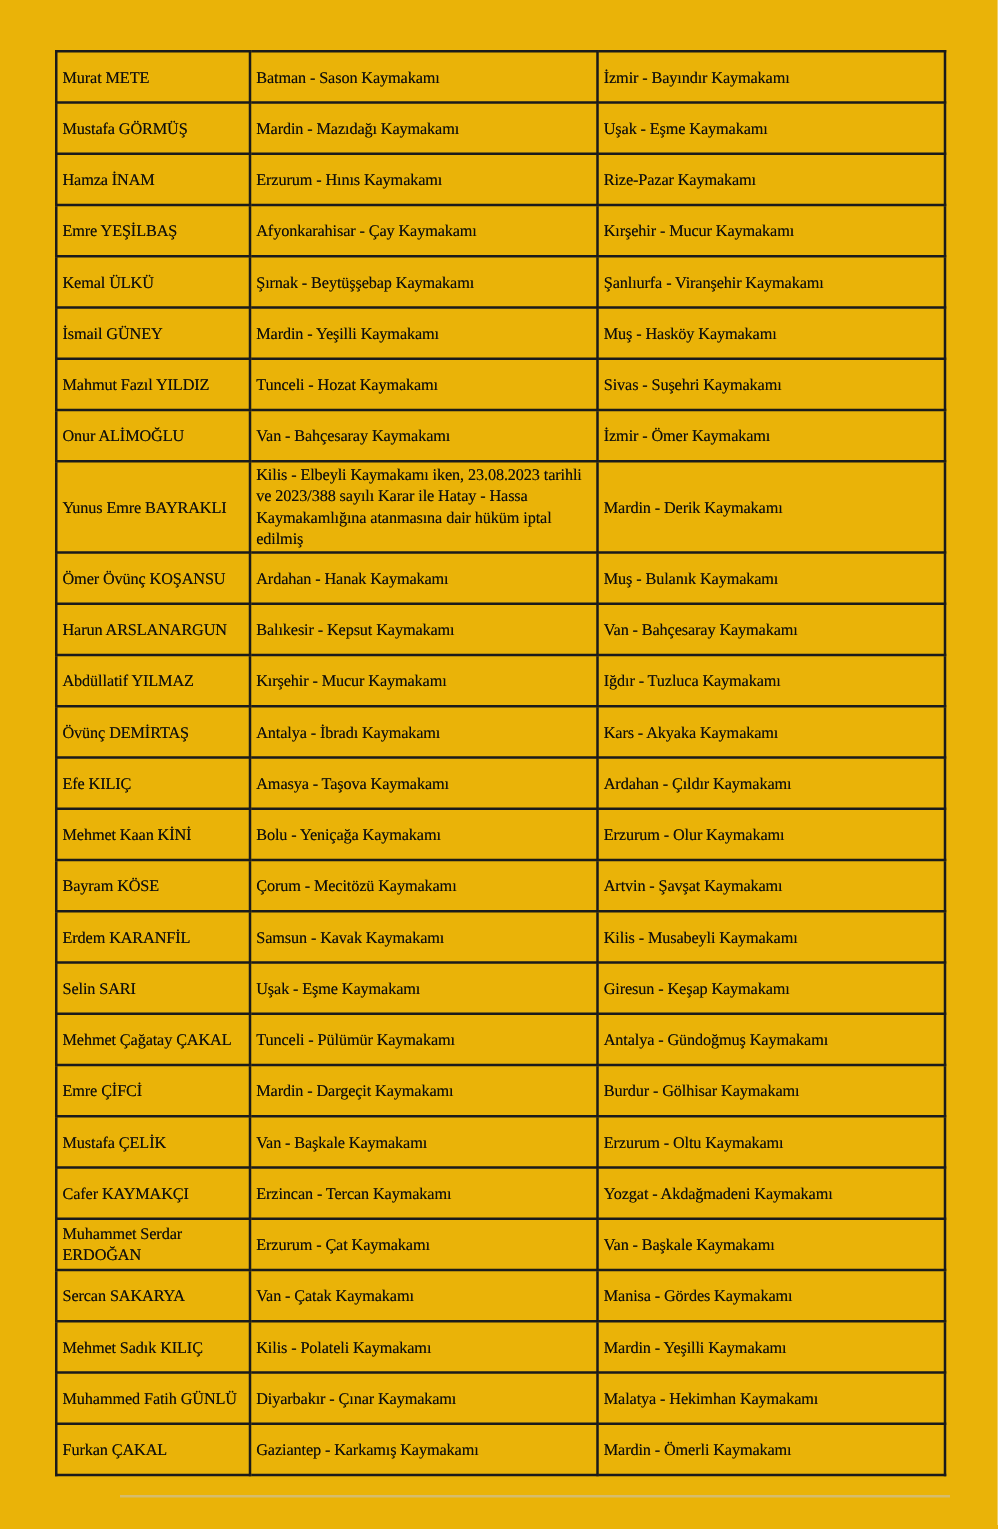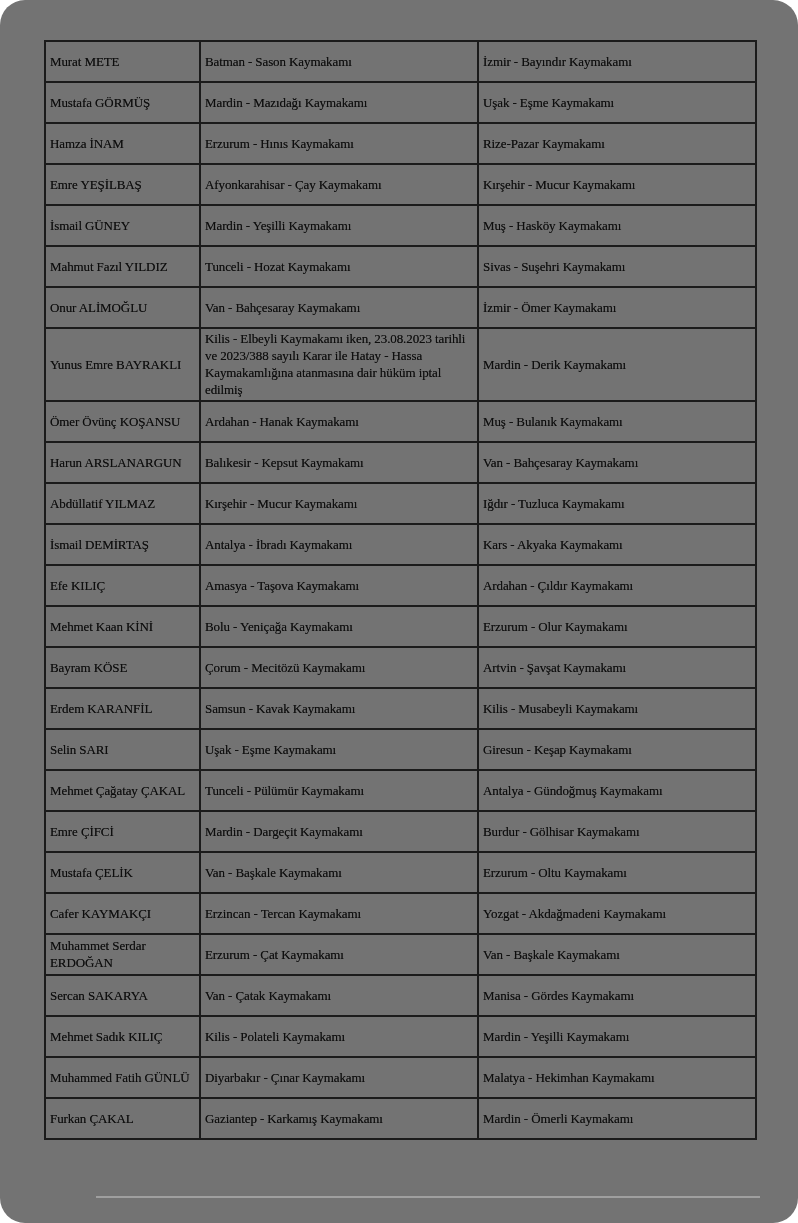--- a/index.html
+++ b/index.html
@@ -10,22 +10,21 @@
     width: 798px;
     height: 1223px;
     background: #ffffff;
     position: relative;
     font-family: "Liberation Serif", serif;
     overflow: hidden;
   }
   .page {
     position: absolute;
     inset: 0;
-    background: #737373;
-    border-radius: 25px;
+    background: #eab308;
   }
   table.appointments {
     position: absolute;
     left: 44px;
     top: 40px;
     width: 711px;
     border-collapse: collapse;
     table-layout: fixed;
   }
   table.appointments td {
@@ -81,20 +80,25 @@
     <td>Hamza İNAM</td>
     <td>Erzurum - Hınıs Kaymakamı</td>
     <td>Rize-Pazar Kaymakamı</td>
   </tr>
         <tr>
     <td>Emre YEŞİLBAŞ</td>
     <td>Afyonkarahisar - Çay Kaymakamı</td>
     <td>Kırşehir - Mucur Kaymakamı</td>
   </tr>
         <tr>
+    <td>Kemal ÜLKÜ</td>
+    <td>Şırnak - Beytüşşebap Kaymakamı</td>
+    <td>Şanlıurfa - Viranşehir Kaymakamı</td>
+  </tr>
+        <tr>
     <td>İsmail GÜNEY</td>
     <td>Mardin - Yeşilli Kaymakamı</td>
     <td>Muş - Hasköy Kaymakamı</td>
   </tr>
         <tr>
     <td>Mahmut Fazıl YILDIZ</td>
     <td>Tunceli - Hozat Kaymakamı</td>
     <td>Sivas - Suşehri Kaymakamı</td>
   </tr>
         <tr>
@@ -116,21 +120,21 @@
     <td>Harun ARSLANARGUN</td>
     <td>Balıkesir - Kepsut Kaymakamı</td>
     <td>Van - Bahçesaray Kaymakamı</td>
   </tr>
         <tr>
     <td>Abdüllatif YILMAZ</td>
     <td>Kırşehir - Mucur Kaymakamı</td>
     <td>Iğdır - Tuzluca Kaymakamı</td>
   </tr>
         <tr>
-    <td>İsmail DEMİRTAŞ</td>
+    <td>Övünç DEMİRTAŞ</td>
     <td>Antalya - İbradı Kaymakamı</td>
     <td>Kars - Akyaka Kaymakamı</td>
   </tr>
         <tr>
     <td>Efe KILIÇ</td>
     <td>Amasya - Taşova Kaymakamı</td>
     <td>Ardahan - Çıldır Kaymakamı</td>
   </tr>
         <tr>
     <td>Mehmet Kaan KİNİ</td>

